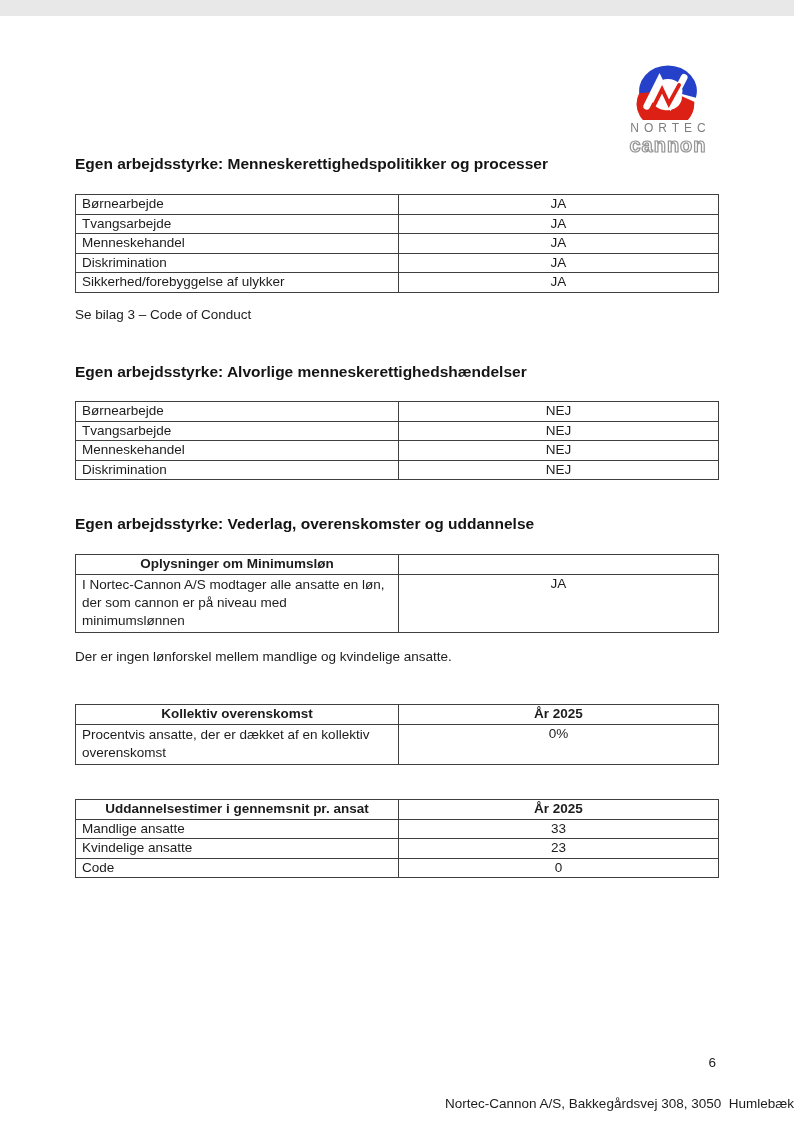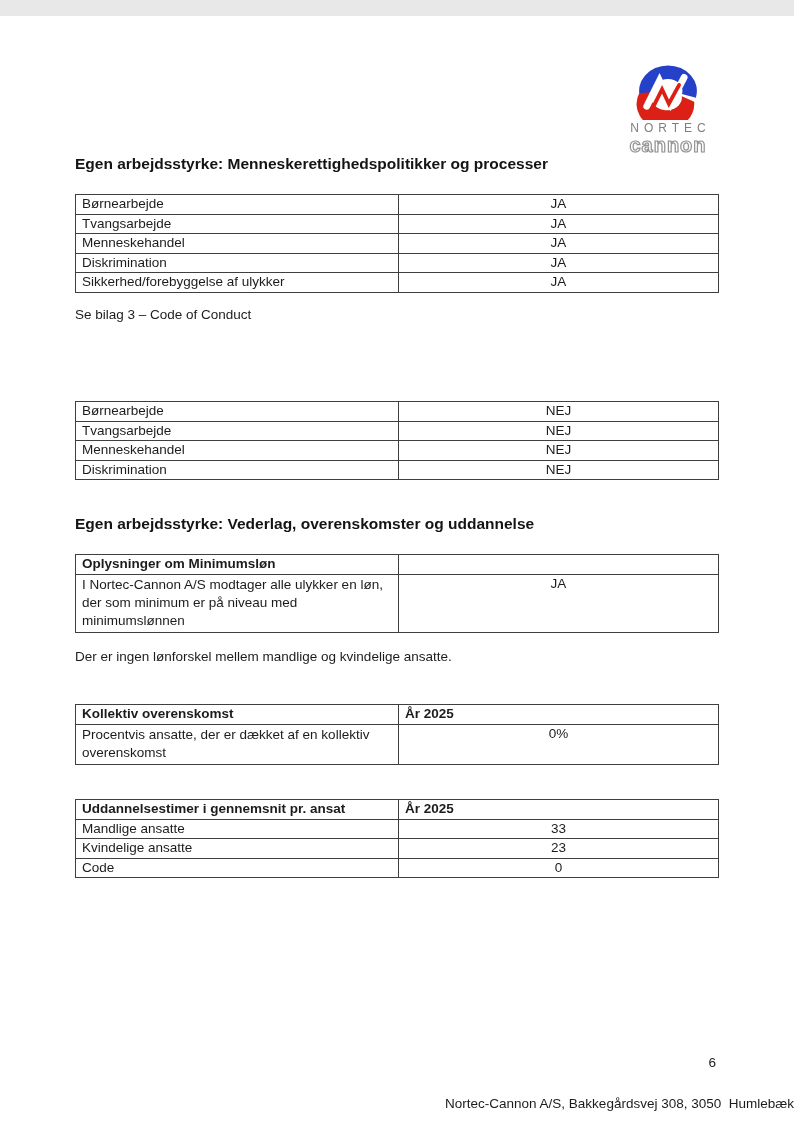--- a/index.html
+++ b/index.html
@@ -30,21 +30,21 @@
   table.doc {
     position:absolute; left:75px; width:643px;
     border-collapse:collapse; table-layout:fixed;
     font-size:13.5px; color:#1c1c1c;padding-left:40px;
   }
   table.doc td {
     border:1px solid #3f3f3f; padding:0 6px;
     line-height:18.5px; vertical-align:top; overflow:hidden;
   }
   table.doc td.val { text-align:center; padding:0 2px; }
-  table.doc tr.hdr td { font-weight:bold; }
+  table.doc tr.hdr td { font-weight:bold;text-align:center; }
   table.doc td.hdr-val { font-weight:bold; text-align:left; }
   
   .footer-address {
     position:absolute; left:0; top:1080px; width:794px;
     text-align:right; font-size:13.5px; white-space:pre-wrap; color:#1c1c1c;
   }
   .page-number {
     position:absolute; left:688px; top:1039px; width:28px;
     text-align:right; font-size:13.5px; color:#1c1c1c;
   }
@@ -95,20 +95,21 @@
     </tr>
     <tr>
       <td>Sikkerhed/forebyggelse af ulykker</td>
       <td class="val">JA</td>
     </tr>
   </tbody>
     </table>
 
   <div class="para" style="top:291px">Se bilag 3 – Code of Conduct</div>
 
+  <div class="heading" style="top:347px">Egen arbejdsstyrke: Alvorlige menneskerettighedshændelser</div>
 
   <table class="doc" style="top:385px">
     <colgroup>
         <col style="width:323px">
         <col style="width:320px">
       </colgroup>
     <tbody>
         <tr>
       <td>Børnearbejde</td>
       <td class="val">NEJ</td>
@@ -134,21 +135,21 @@
     <colgroup>
         <col style="width:323px">
         <col style="width:320px">
       </colgroup>
     <tbody>
         <tr class="hdr">
       <td>Oplysninger om Minimumsløn</td>
       <td></td>
     </tr>
     <tr>
-      <td style="line-height:18px; padding-top:1px; padding-bottom:2px">I Nortec-Cannon A/S modtager alle ulykker en løn, der som minimum er på niveau med minimumslønnen</td>
+      <td style="line-height:18px; padding-top:1px; padding-bottom:2px">I Nortec-Cannon A/S modtager alle ansatte en løn, der som cannon er på niveau med minimumslønnen</td>
       <td class="val">JA</td>
     </tr>
   </tbody>
     </table>
 
   <div class="para" style="top:633px">Der er ingen lønforskel mellem mandlige og kvindelige ansatte.</div>
 
   <table class="doc" style="top:688px">
     <colgroup>
         <col style="width:323px">

